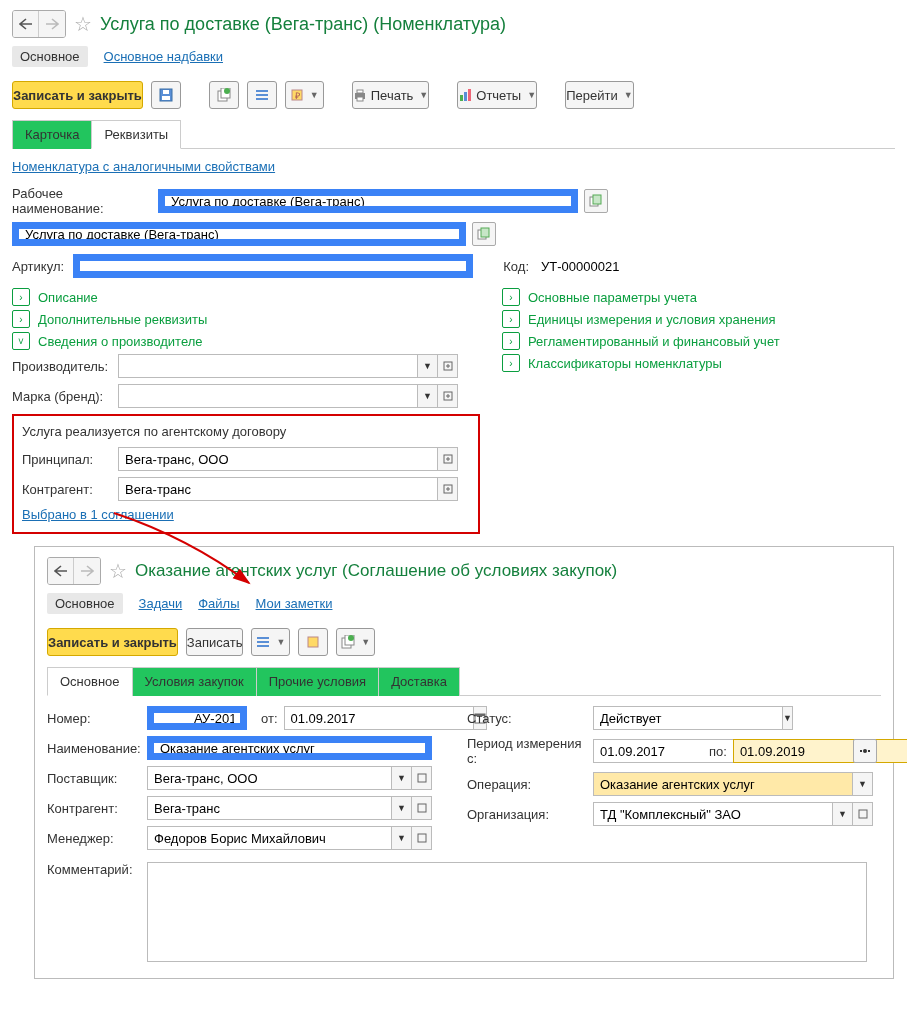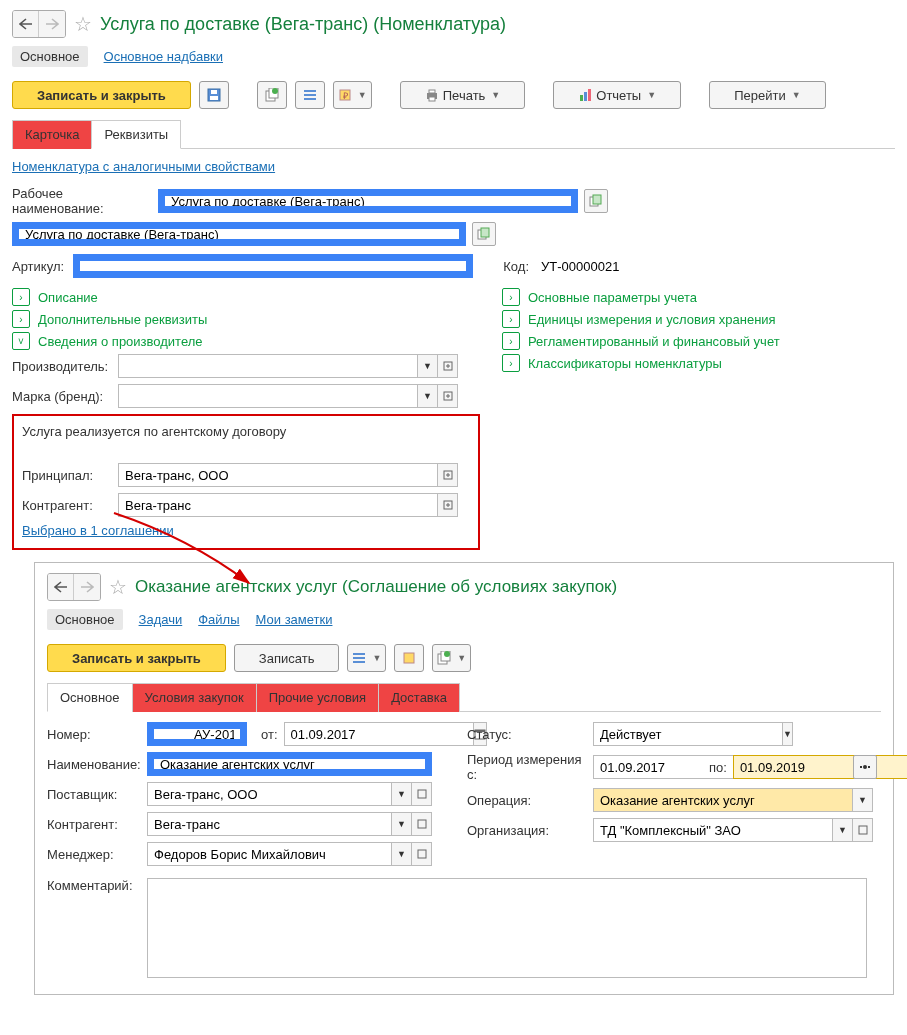--- a/index.html
+++ b/index.html
@@ -8,47 +8,47 @@
 .header-row { display: flex; align-items: center; gap: 8px; margin-bottom: 8px; }
 .nav-btns { display: flex; border: 1px solid #aaa; border-radius: 3px; overflow: hidden; }
 .nav-btn { width: 26px; height: 26px; display: flex; align-items: center; justify-content: center; background: #f5f5f5; cursor: pointer; }
 .nav-btn:first-child { border-right: 1px solid #ccc; }
 .star-icon { color: #aaa; font-size: 20px; cursor: pointer; }
 .title { font-size: 18px; font-weight: normal; color: #15803d; }
 .nav-links { display: flex; gap: 16px; margin: 6px 0 14px 0; }
 .nav-link-active { background: #e8e8e8; padding: 3px 8px; border-radius: 2px; color: #333; }
 .nav-link { color: #1a6fb5; text-decoration: underline; cursor: pointer; padding: 3px 0; }
 .toolbar { display: flex; gap: 8px; align-items: center; margin-bottom: 10px; }
-.tb-btn { height: 28px; border: 1px solid #999; border-radius: 3px; background: #f5f5f5; padding: 0 24px; display: flex; align-items: center; gap: 4px; cursor: pointer; font-size: 13px; }
+.tb-btn { height: 28px; border: 1px solid #999; border-radius: 3px; background: #f5f5f5; padding: 0 0; display: flex; align-items: center; gap: 4px; cursor: pointer; font-size: 13px; }
 .tb-btn.yellow { background: #ffdb4d; border-color: #d4a800; font-weight: bold; }
 .tb-btn.icon-only { width: 30px; justify-content: center; padding: 0; }
 .dd-arrow { font-size: 9px; color: #666; margin-left: 2px; }
 .tabs { display: flex; border-bottom: 1px solid #ccc; margin-bottom: 10px; }
-.tab { padding: 6px 12px; border: 1px solid #ccc; border-bottom: none; background: #ef4444; cursor: pointer; position: relative; top: 1px; margin-right: -1px; }
+.tab { padding: 6px 12px; border: 1px solid #ccc; border-bottom: none; background: #22c55e; cursor: pointer; position: relative; top: 1px; margin-right: -1px; }
 .tab.active { background: #fff; border-bottom: 1px solid #fff; }
 .link { color: #1a6fb5; text-decoration: underline; cursor: pointer; }
 .form-row { display: flex; align-items: center; margin-bottom: 6px; gap: 6px; }
 .lbl { width: 140px; color: #333; }
 input.fld, select.fld { border: 7px solid #3b82f6; height: 24px; padding: 0 6px; font-size: 13px; background: #fff; }
 .fld.readonly { background: #fafafa; }
 .small-btn { width: 24px; height: 24px; border: 1px solid #aaa; background: #f5f5f5; display: flex; align-items: center; justify-content: center; cursor: pointer; border-radius: 2px; }
 .two-col { display: flex; gap: 30px; }
 .col { flex: 1; }
 .expand-row { display: flex; align-items: center; gap: 8px; margin: 4px 0; }
 .exp-icon { width: 18px; height: 18px; border: 1px solid #0a9e3f; color: #0a9e3f; display: flex; align-items: center; justify-content: center; font-size: 10px; cursor: pointer; border-radius: 2px; }
 .exp-label { color: #0a9e3f; cursor: pointer; }
 .combo { display: flex; }
 .combo input { border: 1px solid #bbb; height: 24px; padding: 0 6px; font-size: 13px; flex: 1; }
 .combo .cb-btn { width: 20px; height: 24px; border: 1px solid #bbb; border-left: none; background: #f5f5f5; display: flex; align-items: center; justify-content: center; font-size: 9px; cursor: pointer; }
 .red-box { border: 2px solid #d40000; padding: 8px 8px 10px 8px; margin-top: 6px; width: 468px; position: relative; }
 .arrow-svg { position: absolute; left: 95px; top: 92px; pointer-events: none; }
 .nested-window { border: 1px solid #bbb; margin: 12px 0 0 22px; padding: 10px 12px; width: 860px; }
 .hl-input { background: #fff3cc !important; border-color: #d4a800 !important; }
 .hl-input2 { background: #ffe9a8 !important; }
-.sect-title { font-size: 13px; color: #333; margin-bottom: 24px; }
+.sect-title { font-size: 13px; color: #333; margin-bottom: 8px; }
 textarea.fld { border: 1px solid #bbb; font-size: 13px; font-family: Arial; padding: 4px 6px; resize: none; }
 svg { display: block; }
 </style>
 </head>
 <body>
 
 <div class="window">
 
   <div class="header-row">
     <div class="nav-btns">

